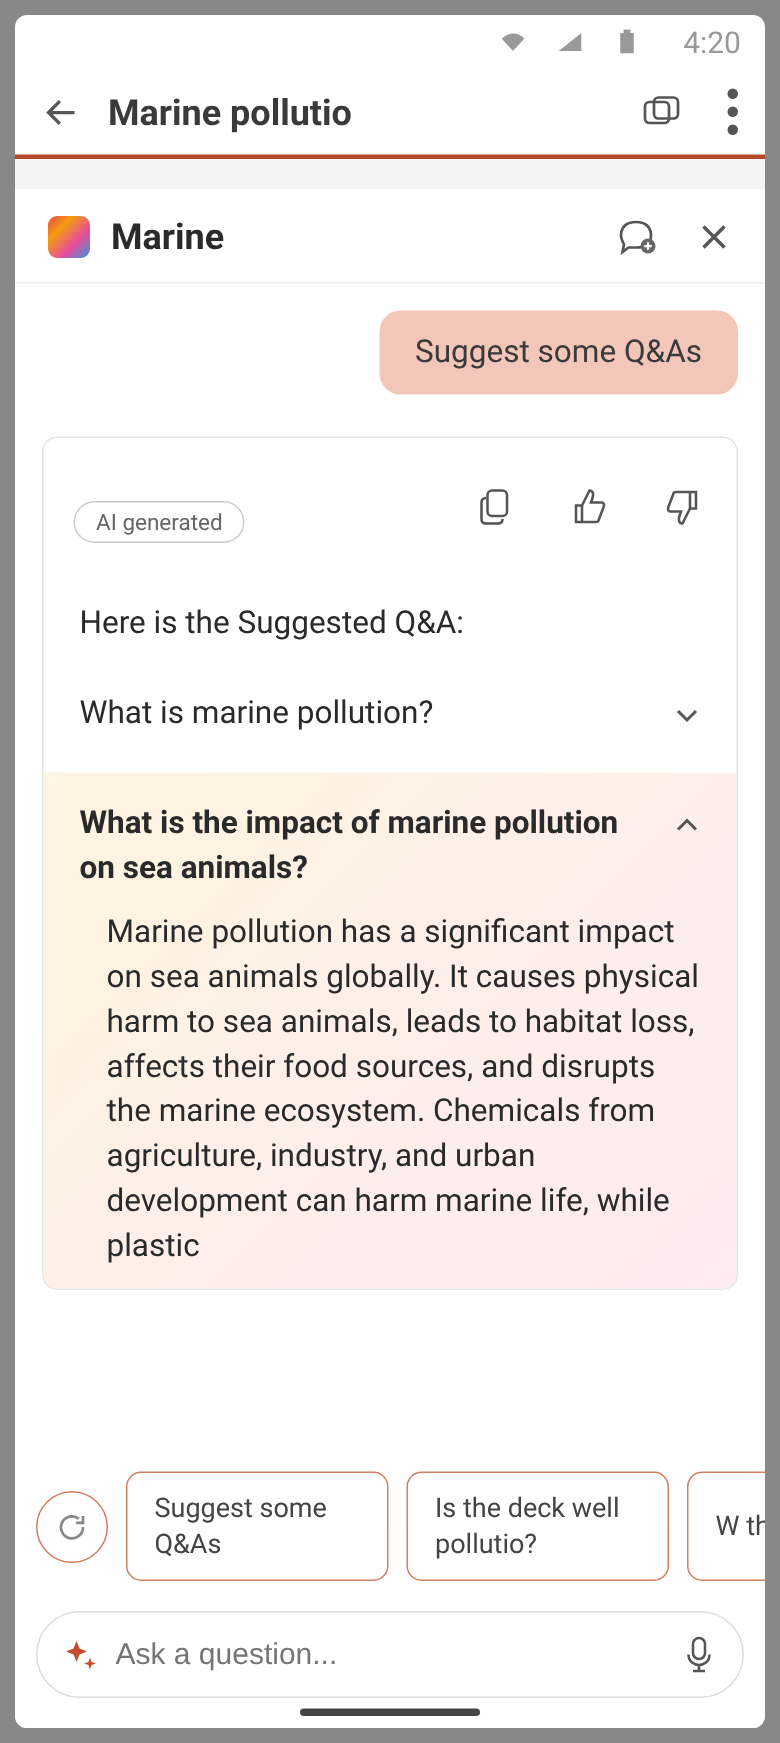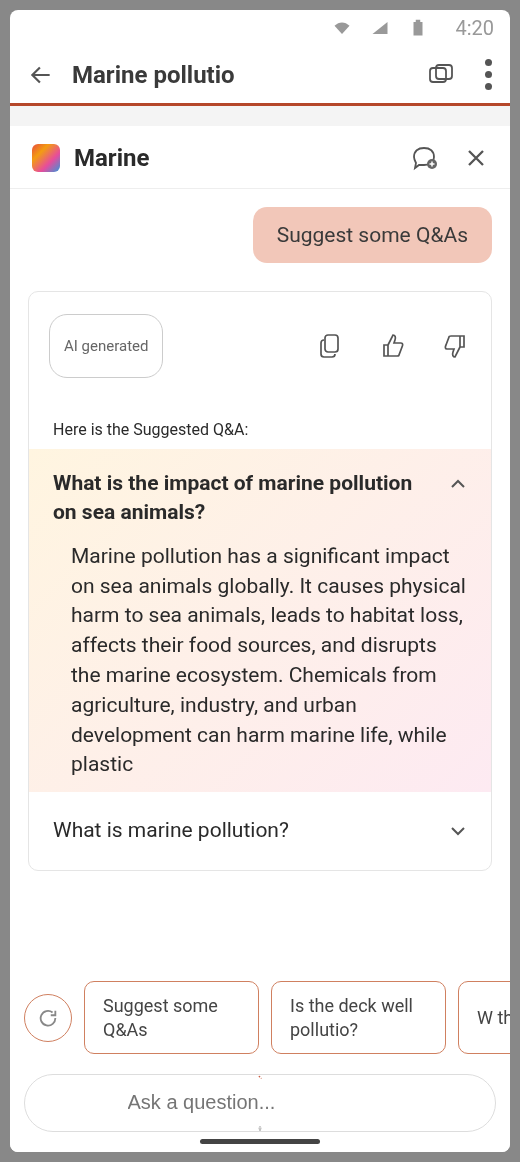--- a/index.html
+++ b/index.html
@@ -96,27 +96,28 @@
     }
     .response-top {
       display: flex;
       align-items: center;
       padding: 22px 24px 12px 20px;
       gap: 38px;
     }
     .ai-tag {
       border: 1px solid #ccc;
       border-radius: 18px;
-      padding: 22px 14px;
+      padding: 4px 14px;
       font-size: 15px;
       color: #666;
       margin-right: auto;
+      margin-top: 20px;
     }
     .action-icon { width: 24px; height: 26px; stroke: #555; stroke-width: 1.7; fill: none; }
-    .intro-text { padding: 30px 24px 10px 24px; font-size: 16px; color: #2a2a2a; }
+    .intro-text { padding: 30px 24px 10px 24px; font-size: 21px; color: #2a2a2a; }
     .qa-item {
       display: flex;
       align-items: center;
       padding: 24px 24px;
       font-size: 21px;
       color: #2a2a2a;
     }
     .qa-item.expanded {
       background: linear-gradient(135deg, #FFF5E0 0%, #FDEAF2 100%);
       flex-direction: column;
@@ -165,21 +166,20 @@
     }
     .input-bar {
       margin: 6px 14px 20px 14px;
       border: 1px solid #ddd;
       border-radius: 32px;
       height: 58px;
       display: flex;
       align-items: center;
       padding: 0 18px;
       gap: 12px;
-      flex-direction: column;
     }
     .sparkle-icon { width: 22px; height: 22px; }
     .input-field {
       flex: 1; border: none; outline: none;
       font-size: 20px; color: #888;
       background: transparent;
     }
     .mic-icon { width: 22px; height: 26px; stroke: #555; stroke-width: 1.7; fill: none; }
     .home-indicator {
       position: absolute;
@@ -253,37 +253,37 @@
           <svg class="action-icon" viewBox="0 0 24 26">
               <path d="M7 12 V23 H3 V12 Z M7 12 L12 2 C14 2 15 4 14 7 L13 10 H20 C22 10 22 12 21 14 L18 22 C18 23 17 23 16 23 H7"></path>
             </svg>
           <svg class="action-icon" viewBox="0 0 24 26">
               <path d="M17 14 V3 H21 V14 Z M17 14 L12 24 C10 24 9 22 10 19 L11 16 H4 C2 16 2 14 3 12 L6 4 C6 3 7 3 8 3 H17"></path>
             </svg>
         </div>
 
         <div class="intro-text">Here is the Suggested Q&amp;A:</div>
 
+        <div class="qa-item">
+          <div class="qa-q-row" style="width:100%">
+            <div class="qa-q">What is marine pollution?</div>
+            <svg class="chevron" viewBox="0 0 18 18">
+                <path d="M3 6 L9 12 L15 6"></path>
+              </svg>
+          </div>
+        </div>
+
         <div class="qa-item expanded">
           <div class="qa-q-row">
             <div class="qa-q">What is the impact of marine pollution on sea animals?</div>
             <svg class="chevron" viewBox="0 0 18 18">
                 <path d="M3 12 L9 6 L15 12"></path>
               </svg>
           </div>
           <div class="qa-answer">Marine pollution has a significant impact on sea animals globally. It causes physical harm to sea animals, leads to habitat loss, affects their food sources, and disrupts the marine ecosystem. Chemicals from agriculture, industry, and urban development can harm marine life, while plastic</div>
-        </div>
-
-        <div class="qa-item">
-          <div class="qa-q-row" style="width:100%">
-            <div class="qa-q">What is marine pollution?</div>
-            <svg class="chevron" viewBox="0 0 18 18">
-                <path d="M3 6 L9 12 L15 6"></path>
-              </svg>
-          </div>
         </div>
       </div>
     </div>
 
     <div class="suggestion-bar">
       <div class="refresh-btn">
         <svg viewBox="0 0 24 24">
             <path d="M20 12 A8 8 0 1 1 17 6 M20 4 V9 H15"></path>
           </svg>
       </div>

